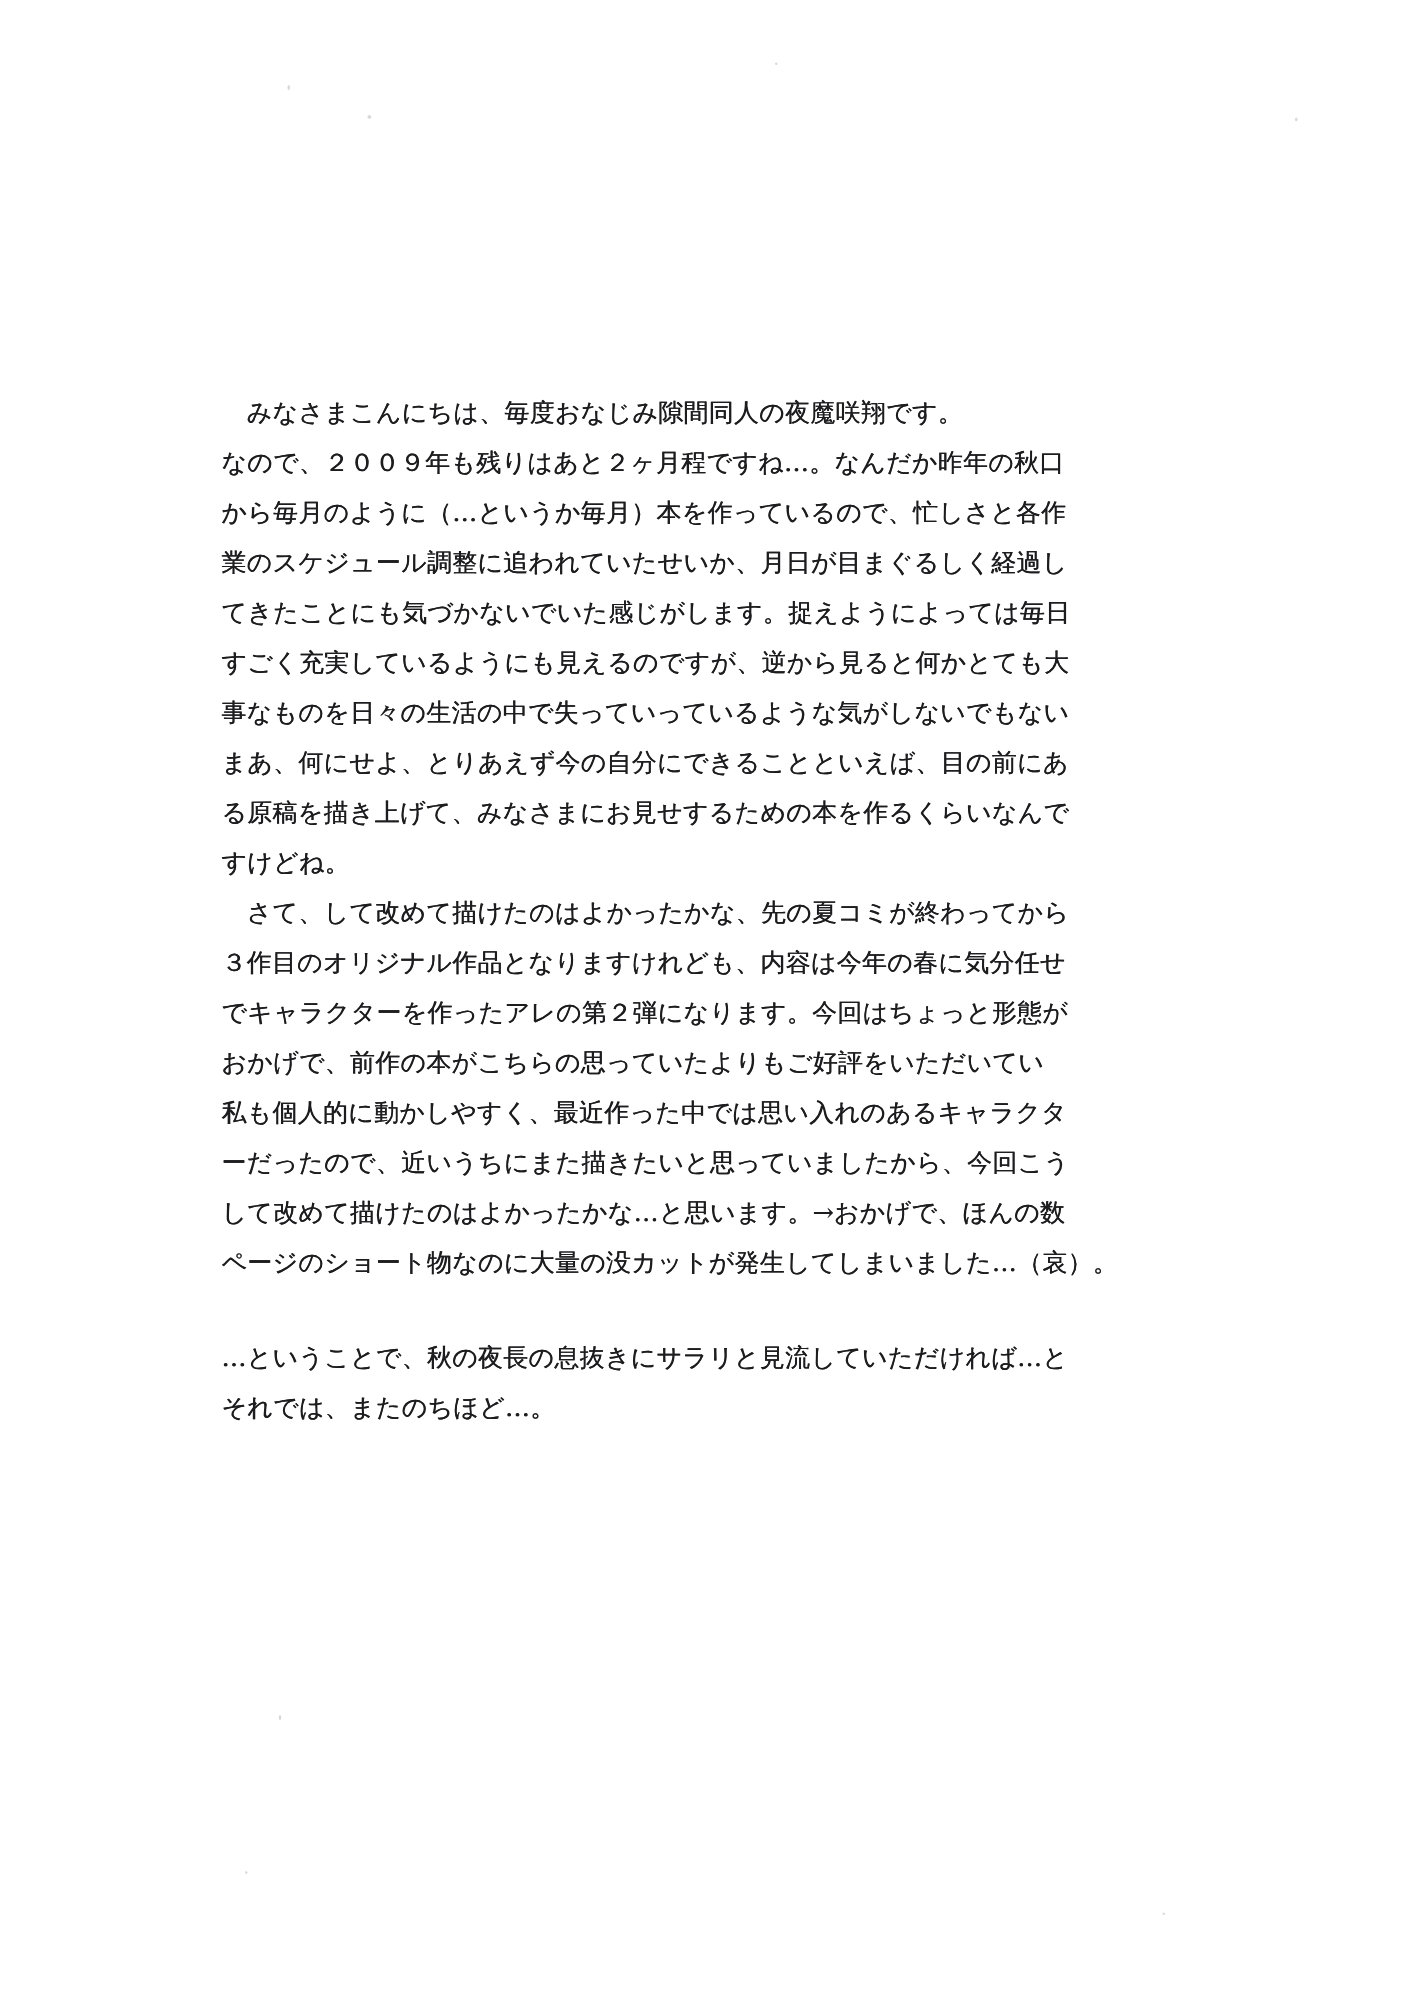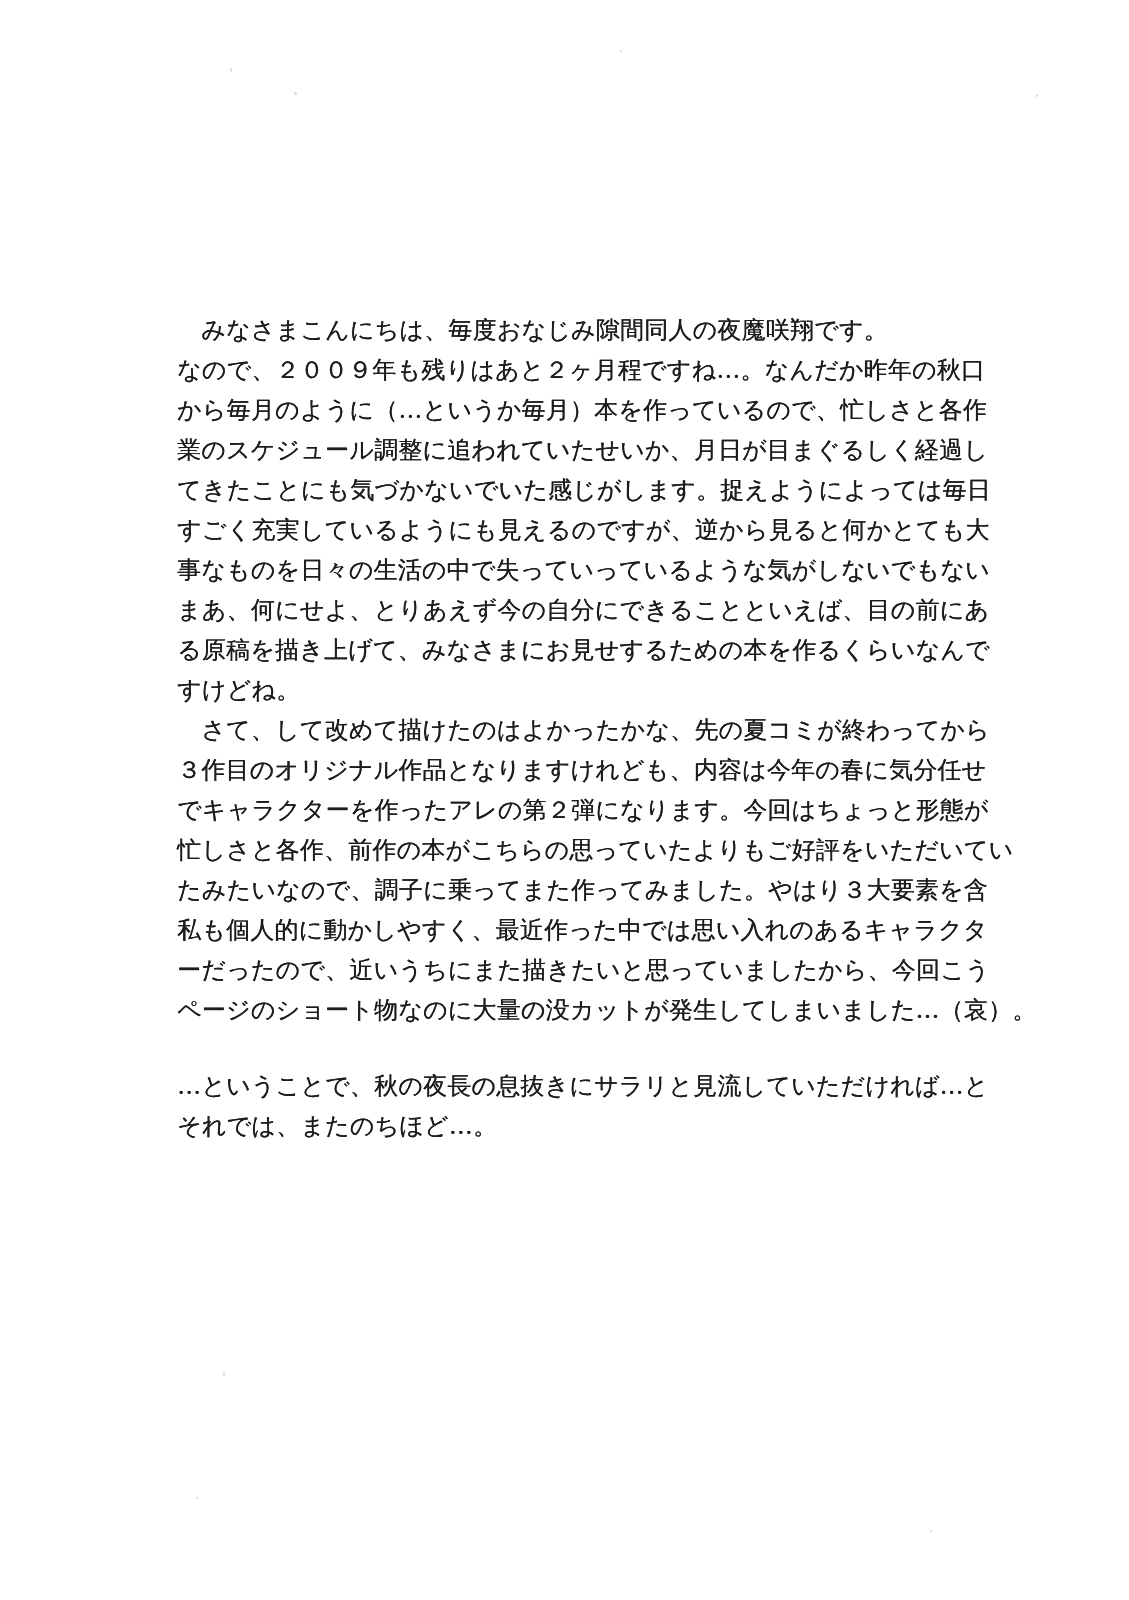--- a/index.html
+++ b/index.html
@@ -19,21 +19,21 @@
   }
   .text-block {
     position: absolute;
     left: 177px;
     top: 310px;
     width: 800px;
   }
   .line {
     height: 40px;
     line-height: 40px;
-    font-size: 24px;
+    font-size: 20px;
     letter-spacing: 0.2px;
     white-space: nowrap;
     text-shadow: 0.3px 0 0 currentColor;
   }
   .para-gap {
     height: 36px;
   }
   .signoff {
   }
   .speck {
@@ -72,24 +72,24 @@
     <div class="line">業のスケジュール調整に追われていたせいか、月日が目まぐるしく経過し</div>
     <div class="line">てきたことにも気づかないでいた感じがします。捉えようによっては毎日</div>
     <div class="line">すごく充実しているようにも見えるのですが、逆から見ると何かとても大</div>
     <div class="line">事なものを日々の生活の中で失っていっているような気がしないでもない</div>
     <div class="line">まあ、何にせよ、とりあえず今の自分にできることといえば、目の前にあ</div>
     <div class="line">る原稿を描き上げて、みなさまにお見せするための本を作るくらいなんで</div>
     <div class="line">すけどね。</div>
     <div class="line">　さて、して改めて描けたのはよかったかな、先の夏コミが終わってから</div>
     <div class="line">３作目のオリジナル作品となりますけれども、内容は今年の春に気分任せ</div>
     <div class="line">でキャラクターを作ったアレの第２弾になります。今回はちょっと形態が</div>
-    <div class="line">忙しさと各作、前作の本がこちらの思っていたよりもご好評をいただいてい</div>
-    <div class="line">たみたいなので、調子に乗ってまた作ってみました。やはり３大要素を含</div>
+    <div class="line">おかげで、前作の本がこちらの思っていたよりもご好評をいただいてい</div>
     <div class="line">私も個人的に動かしやすく、最近作った中では思い入れのあるキャラクタ</div>
     <div class="line">ーだったので、近いうちにまた描きたいと思っていましたから、今回こう</div>
+    <div class="line">して改めて描けたのはよかったかな…と思います。→おかげで、ほんの数</div>
     <div class="line">ページのショート物なのに大量の没カットが発生してしまいました…（哀）。</div>
 
     <div class="para-gap"></div>
 
     <div class="line">…ということで、秋の夜長の息抜きにサラリと見流していただければ…と</div>
 
     <div class="line signoff">それでは、またのちほど…。</div>
   </div>
 
 </div>

